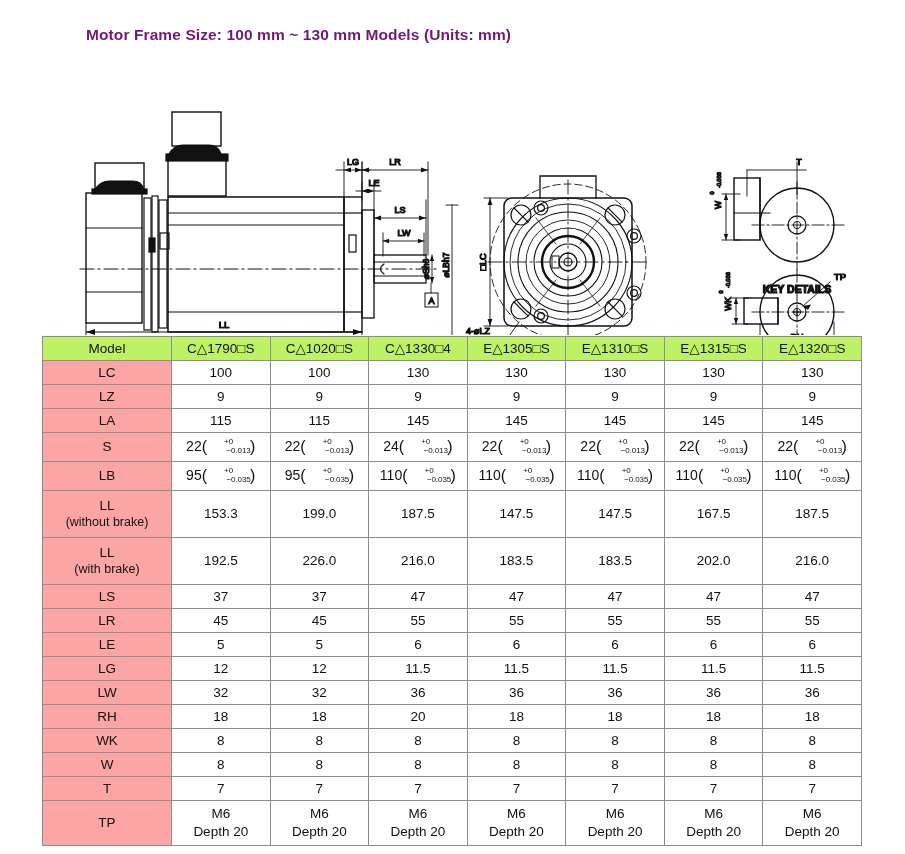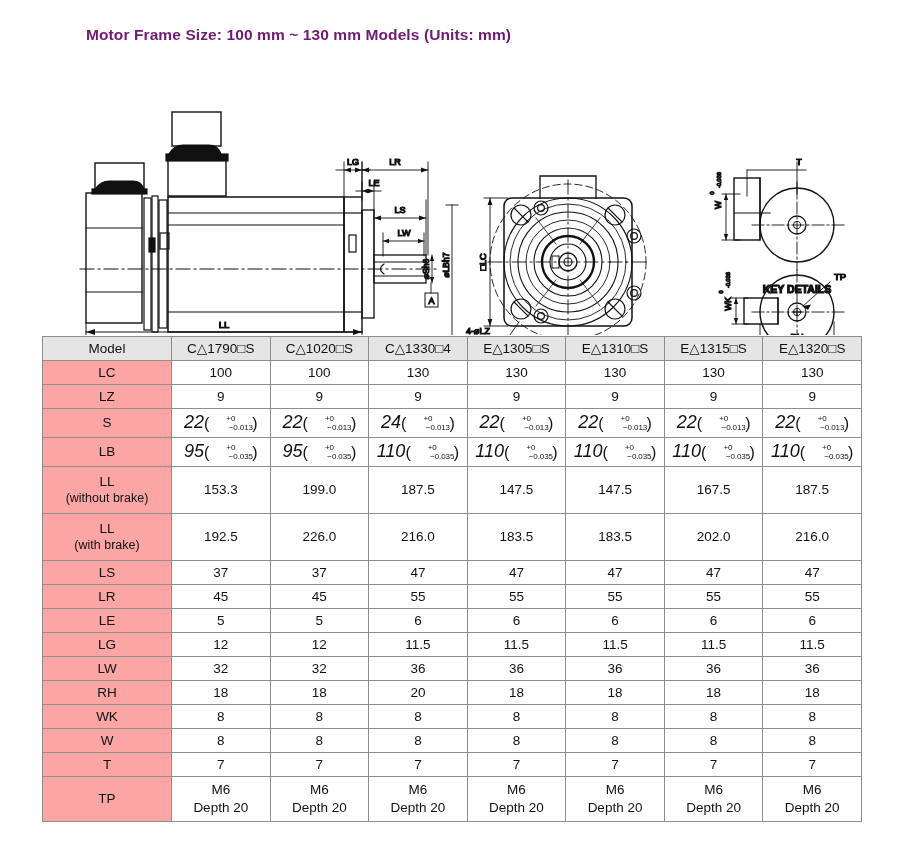--- a/index.html
+++ b/index.html
@@ -31,31 +31,31 @@
   table.spec td{
     border:1px solid #8d8d8d;
     text-align:center;vertical-align:middle;
     font-size:13.5px;color:#111;
     padding:0;height:23px;line-height:1.15;
   }
   table.spec td.rowlabel{
     background:#fca5a5;width:128px;font-size:13.5px;
   }
   table.spec td.hdr{
-    background:#e5e5e5;font-size:13.5px;font-weight:normal;
+    background:#bef264;font-size:13.5px;font-weight:normal;
   }
   table.spec td.tall{height:46px;}
   table.spec td.tall2{height:44px;}
   table.spec td.tol{height:28px;}
   .two-line{display:block;line-height:1.25;}
   .small-lbl{font-size:12.5px;}
 
   
   .tolval{display:inline-block;white-space:nowrap;font-size:13.5px;}
-  .tolval .base{font-size:18px;font-style:italic;}
+  .tolval .base{font-size:14px;}
   .tolval .paren{font-size:16px;vertical-align:-1px;}
   .frac{
     display:inline-flex;flex-direction:column;
     vertical-align:middle;line-height:1;
     font-size:8px;letter-spacing:-.1px;
     margin:0 -0.5px;position:relative;top:-1px;
   }
   .frac .up{display:block;}
   .frac .dn{display:block;margin-top:1px;padding-left:20px;}
 
@@ -365,20 +365,30 @@
             <td class="rowlabel">LZ</td>
             <td>9</td>
             <td>9</td>
             <td>9</td>
             <td>9</td>
             <td>9</td>
             <td>9</td>
             <td>9</td>
           </tr>
           <tr>
+            <td class="rowlabel">LA</td>
+            <td>115</td>
+            <td>115</td>
+            <td>145</td>
+            <td>145</td>
+            <td>145</td>
+            <td>145</td>
+            <td>145</td>
+          </tr>
+          <tr>
             <td class="rowlabel tol">S</td>
             <td class="tol"><span class="tolval"><span class="base">22</span><span class="paren">(</span><span class="frac">
                   <span class="up">+0</span>
                   <span class="dn">−0.013</span>
                 </span><span class="paren">)</span></span></td>
             <td class="tol"><span class="tolval"><span class="base">22</span><span class="paren">(</span><span class="frac">
                   <span class="up">+0</span>
                   <span class="dn">−0.013</span>
                 </span><span class="paren">)</span></span></td>
             <td class="tol"><span class="tolval"><span class="base">24</span><span class="paren">(</span><span class="frac">

